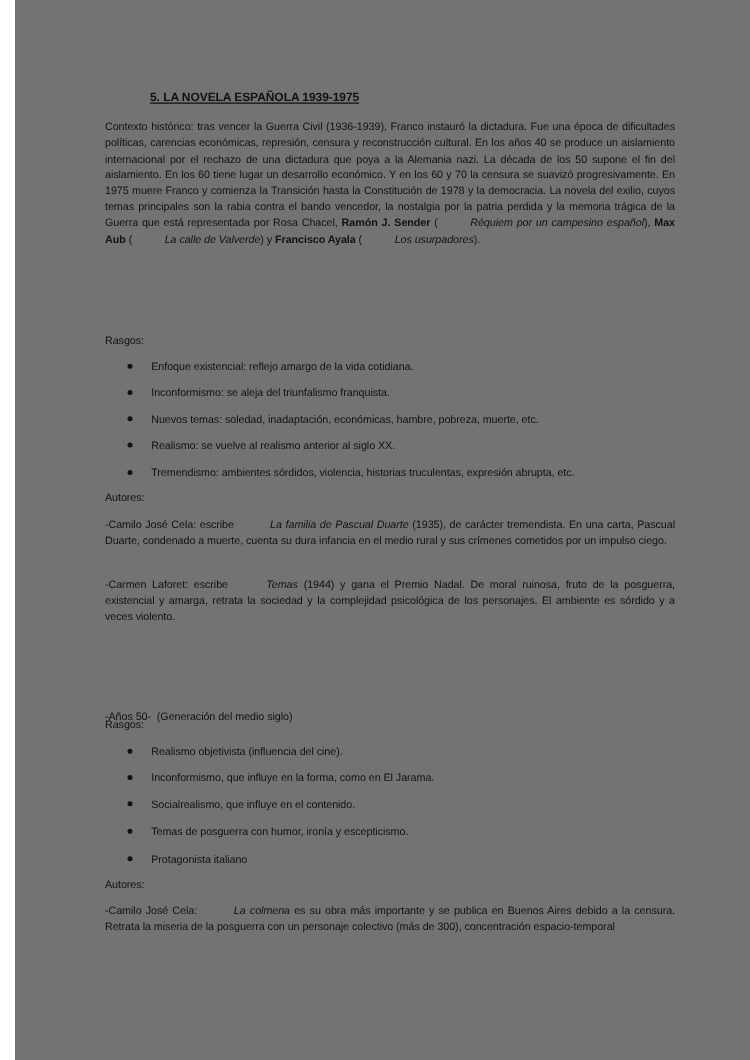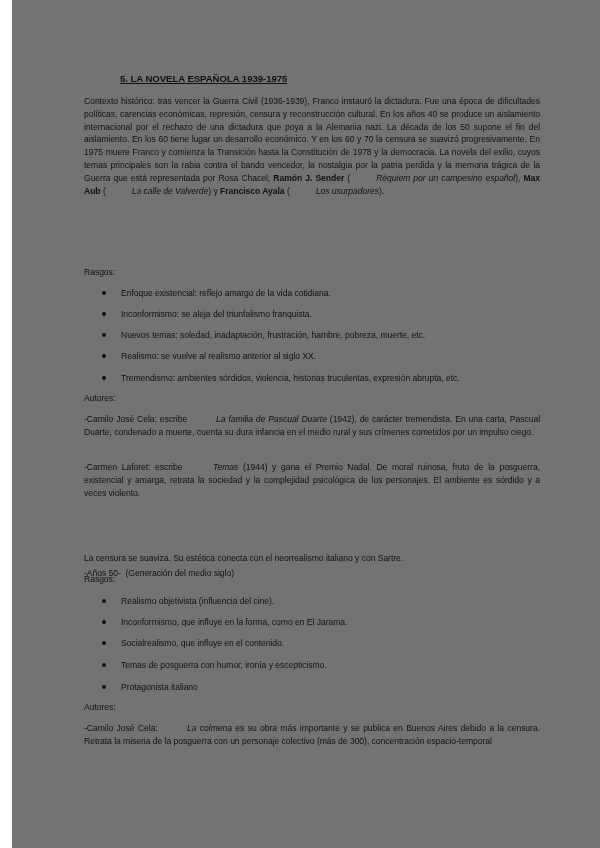--- a/index.html
+++ b/index.html
@@ -51,48 +51,47 @@
   <div class="bullet-item" style="top:287px;">
     <span class="bullet-dot"></span>
     <span class="bullet-text">Enfoque existencial: reflejo amargo de la vida cotidiana.</span>
   </div>
   <div class="bullet-item" style="top:308px;">
     <span class="bullet-dot"></span>
     <span class="bullet-text">Inconformismo: se aleja del triunfalismo franquista.</span>
   </div>
   <div class="bullet-item" style="top:329px;">
     <span class="bullet-dot"></span>
-    <span class="bullet-text">Nuevos temas: soledad, inadaptación, frustración, hambre, pobreza, muerte, etc.</span>
+    <span class="bullet-text">Nuevos temas: soledad, inadaptación, económicas, hambre, pobreza, muerte, etc.</span>
   </div>
   <div class="bullet-item" style="top:350px;">
     <span class="bullet-dot"></span>
     <span class="bullet-text">Realismo: se vuelve al realismo anterior al siglo XX.</span>
   </div>
   <div class="bullet-item" style="top:372px;">
     <span class="bullet-dot"></span>
     <span class="bullet-text">Tremendismo: ambientes sórdidos, violencia, historias truculentas, expresión abrupta, etc.</span>
   </div>
 
   <div class="line" style="top:392px;">Autores:</div>
 
   <div class="block" style="top:413px;">
     <p class="para">
-      <span>-Camilo José Cela: escribe </span><span class="i">La familia de Pascual Duarte</span><span> (1942), de carácter tremendista. En una carta, Pascual Duarte, condenado a muerte, cuenta su dura infancia en el medio rural y sus crímenes cometidos por un impulso ciego.</span>
+      <span>-Camilo José Cela: escribe </span><span class="i">La familia de Pascual Duarte</span><span> (1935), de carácter tremendista. En una carta, Pascual Duarte, condenado a muerte, cuenta su dura infancia en el medio rural y sus crímenes cometidos por un impulso ciego.</span>
     </p>
   </div>
 
   <div class="block" style="top:461px;">
     <p class="para">
       <span>-Carmen Laforet: escribe </span><span class="i">Temas</span><span> (1944) y gana el Premio Nadal. De moral ruinosa, fruto de la posguerra, existencial y amarga, retrata la sociedad y la complejidad psicológica de los personajes. El ambiente es sórdido y a veces violento.</span>
     </p>
   </div>
 
 
   <div class="line" style="top:531px; white-space:pre;margin-top:36px;">-Años 50-  (Generación del medio siglo)</div>
-  <div class="line" style="top:552px;">La censura se suaviza. Su estética conecta con el neorrealismo italiano y con Sartre.</div>
   <div class="line" style="top:573px;">Rasgos:</div>
 
   <div class="bullet-item" style="top:595px;">
     <span class="bullet-dot"></span>
     <span class="bullet-text">Realismo objetivista (influencia del cine).</span>
   </div>
   <div class="bullet-item" style="top:616px;">
     <span class="bullet-dot"></span>
     <span class="bullet-text">Inconformismo, que influye en la forma, como en El Jarama.</span>
   </div>

